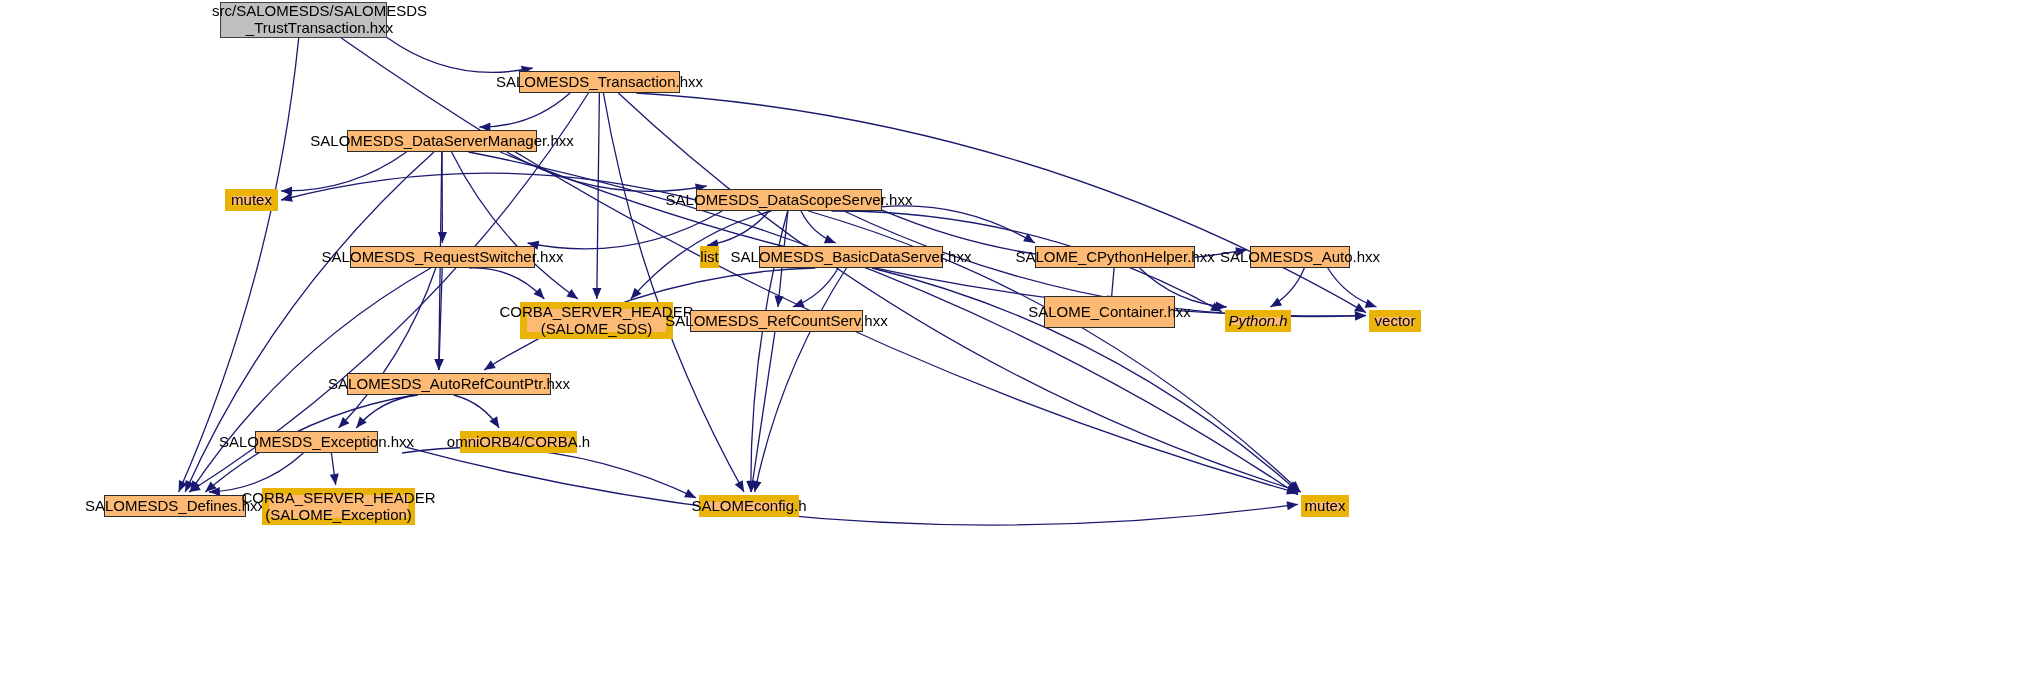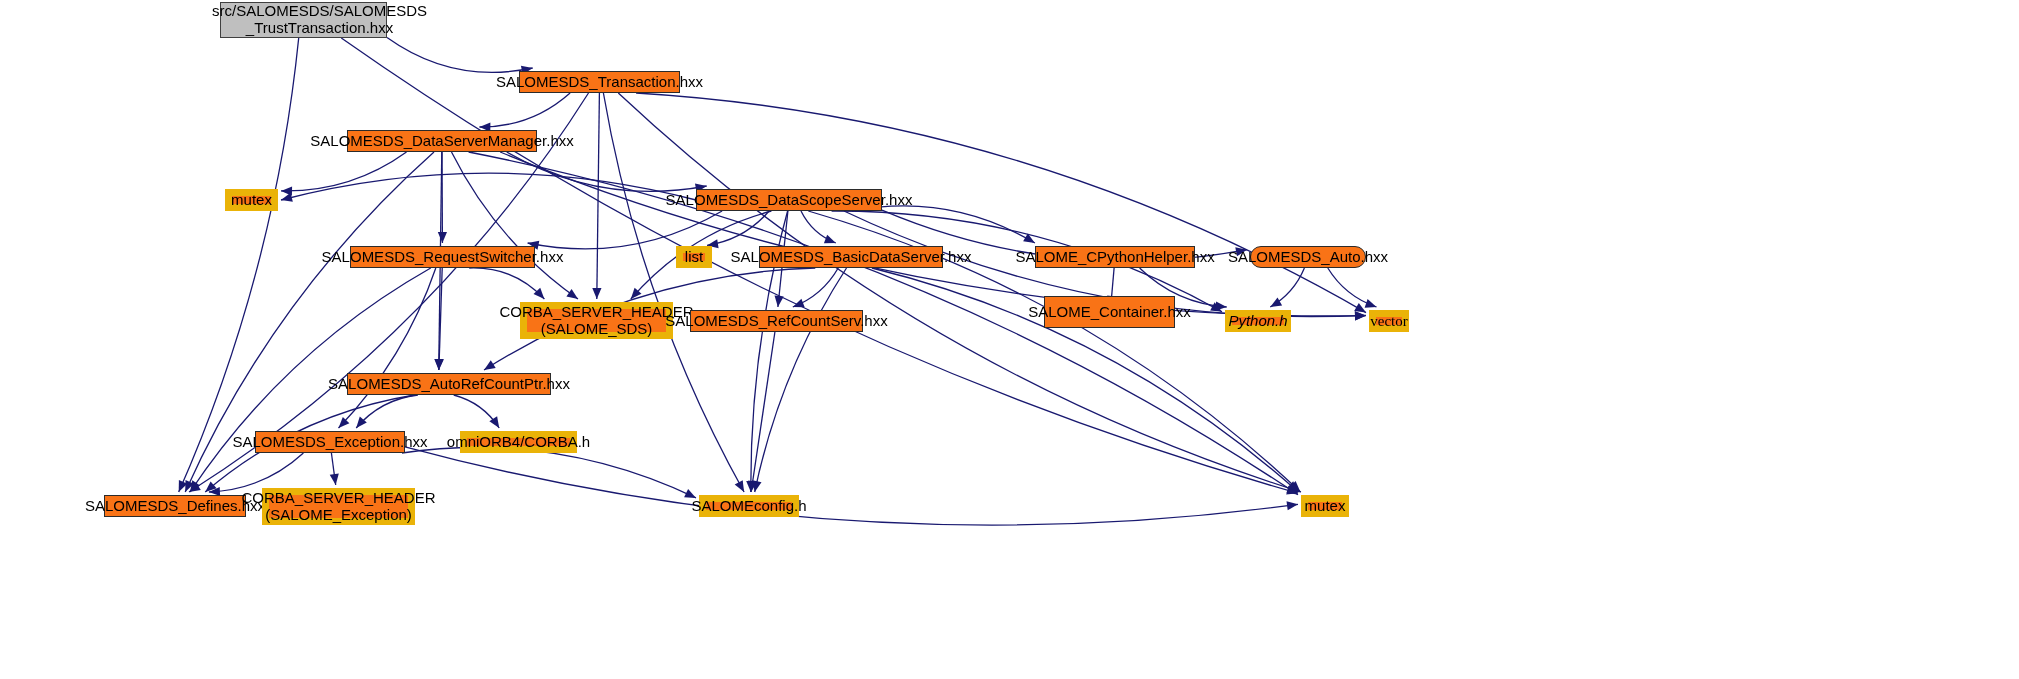--- a/index.html
+++ b/index.html
@@ -25,21 +25,21 @@
     position: absolute;
     box-sizing: border-box;
     display: flex;
     align-items: center;
     justify-content: center;
     text-align: center;
     font-size: 15px;
     color: #000000;
     line-height: 1.12;
     white-space: pre-line;
-    background: #f97316;
+    background: #fdba74;
     border: 1px solid #808080;
     z-index: 5;
   }
   .node.dark { border: 1px solid #2b2b2b; }
   .node.root {
     background: #bfbfbf;
     border: 1px solid #404040;
   }
   .node.sys { border: 7px solid #eab308; }
   .edge {
@@ -154,32 +154,32 @@
       <polygon class="arrow" points="1298.0,504.3 1287.7,510.3 1286.5,501.2"></polygon>
     </svg>
   <div id="node-layer">
       <div class="node root" style="left: 220px; top: 2px; width: 167px; height: 36px; padding-left: 32px;">src/SALOMESDS/SALOMESDS
 _TrustTransaction.hxx</div>
       <div class="node dark" style="left: 519px; top: 71px; width: 161px; height: 22px;">SALOMESDS_Transaction.hxx</div>
       <div class="node dark" style="left: 347px; top: 130px; width: 190px; height: 22px;">SALOMESDS_DataServerManager.hxx</div>
       <div class="node sys" style="left: 225px; top: 189px; width: 53px; height: 22px;">mutex</div>
       <div class="node dark" style="left: 696px; top: 189px; width: 186px; height: 22px;">SALOMESDS_DataScopeServer.hxx</div>
       <div class="node dark" style="left: 350px; top: 246px; width: 185px; height: 22px; text-align: right;">SALOMESDS_RequestSwitcher.hxx</div>
-      <div class="node sys" style="left: 676px; top: 246px; width: 36px; height: 22px;">list</div>
+      <div class="node sys" style="left: 700px; top: 246px; width: 19px; height: 22px;">list</div>
       <div class="node dark" style="left: 759px; top: 246px; width: 184px; height: 22px;">SALOMESDS_BasicDataServer.hxx</div>
       <div class="node dark" style="left: 1035px; top: 246px; width: 160px; height: 22px;">SALOME_CPythonHelper.hxx</div>
-      <div class="node dark" style="left: 1250px; top: 246px; width: 116px; height: 22px; border-radius: 11px;">SALOMESDS_Auto.hxx</div>
+      <div class="node dark" style="left: 1250px; top: 246px; width: 100px; height: 22px;">SALOMESDS_Auto.hxx</div>
       <div class="node sys" style="left: 520px; top: 302px; width: 153px; height: 37px;">CORBA_SERVER_HEADER
 (SALOME_SDS)</div>
       <div class="node dark" style="left: 690px; top: 310px; width: 173px; height: 22px;">SALOMESDS_RefCountServ.hxx</div>
       <div class="node dark" style="left: 1044px; top: 296px; width: 131px; height: 32px;">SALOME_Container.hxx</div>
       <div class="node sys" style="left: 1225px; top: 310px; width: 66px; height: 22px; font-style: italic;">Python.h</div>
-      <div class="node sys" style="left: 1369px; top: 310px; width: 40px; height: 22px; font-family: Liberation Serif, serif;">vector</div>
+      <div class="node sys" style="left: 1369px; top: 310px; width: 52px; height: 22px;">vector</div>
       <div class="node dark" style="left: 347px; top: 373px; width: 204px; height: 22px;">SALOMESDS_AutoRefCountPtr.hxx</div>
-      <div class="node dark" style="left: 255px; top: 431px; width: 150px; height: 22px;">SALOMESDS_Exception.hxx</div>
+      <div class="node dark" style="left: 255px; top: 431px; width: 123px; height: 22px;">SALOMESDS_Exception.hxx</div>
       <div class="node sys" style="left: 460px; top: 431px; width: 117px; height: 22px;">omniORB4/CORBA.h</div>
       <div class="node dark" style="left: 104px; top: 495px; width: 142px; height: 22px;">SALOMESDS_Defines.hxx</div>
       <div class="node sys" style="left: 262px; top: 488px; width: 153px; height: 37px;">CORBA_SERVER_HEADER
 (SALOME_Exception)</div>
       <div class="node sys" style="left: 699px; top: 495px; width: 100px; height: 22px;">SALOMEconfig.h</div>
       <div class="node sys" style="left: 1301px; top: 495px; width: 48px; height: 22px;">mutex</div>
     </div>
 </div>
 
 </body></html>

